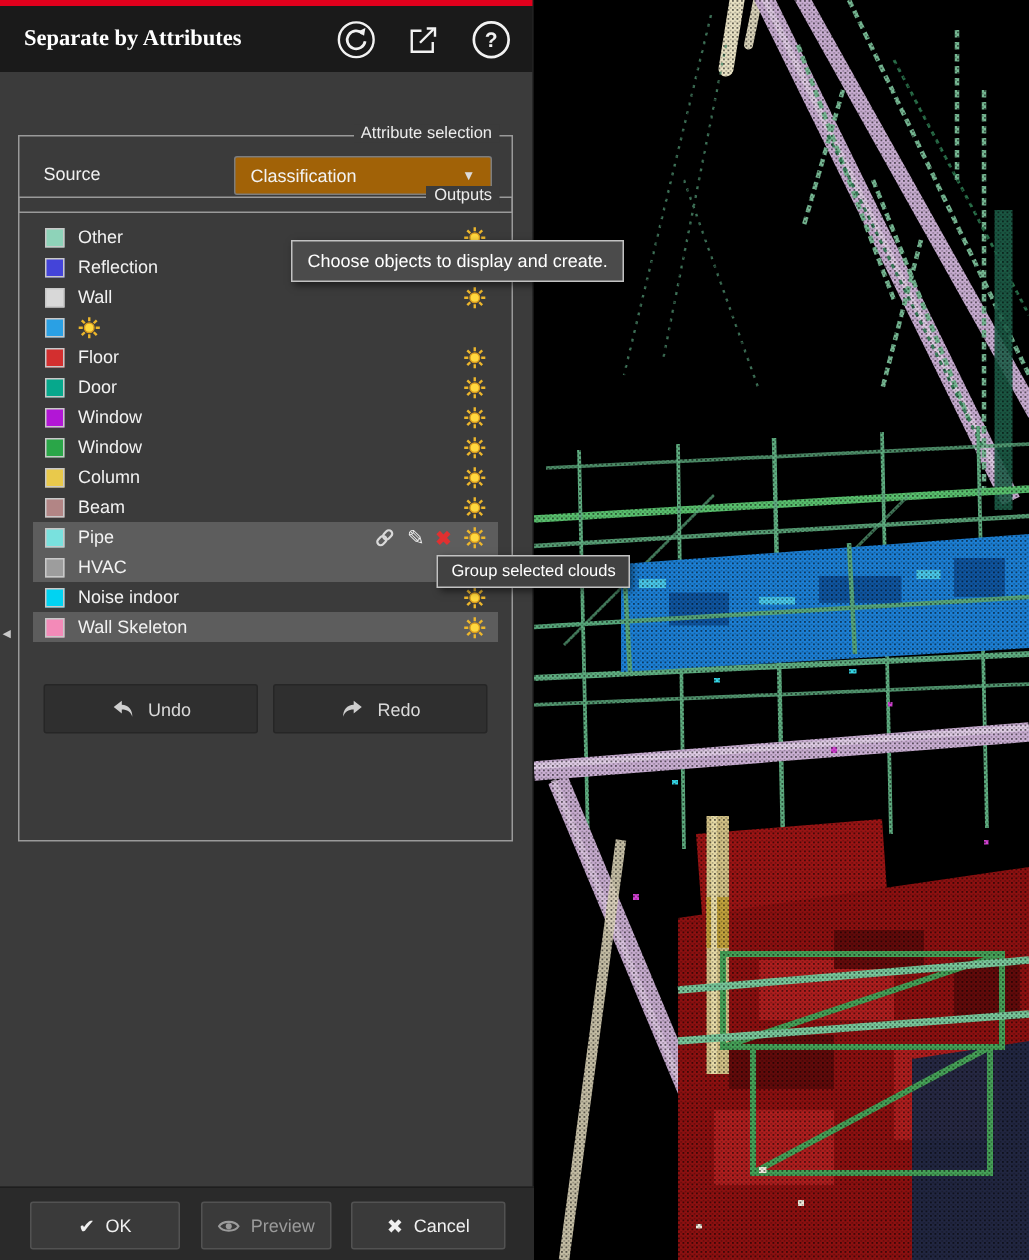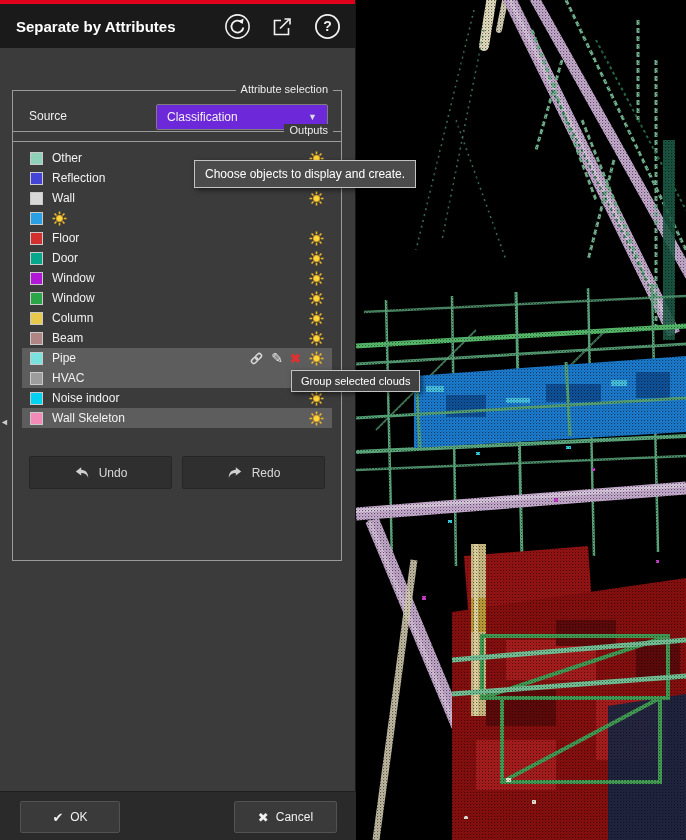--- a/index.html
+++ b/index.html
@@ -5,30 +5,30 @@
   * { margin:0; padding:0; box-sizing:border-box; }
   html,body { width:686px; height:840px; background:#000; font-family:"Liberation Sans", sans-serif; }
   #app { position:relative; width:686px; height:840px; overflow:hidden; background:#000; }
 
   
   #viewport { position:absolute; left:356px; top:0; width:330px; height:840px; z-index:0; cursor:crosshair; }
 
   
   #panel { position:absolute; left:0; top:0; width:356px; height:840px; background:#3b3b3b; z-index:2; border-right:1px solid #161616; }
   #titlebar { position:absolute; top:0; left:0; width:100%; height:48px; background:#1a1a1a; border-top:4px solid #e0001c; display:flex; align-items:center; }
-  #titlebar .title { color:#fff; font-size:15px; font-weight:bold; margin-left:16px; flex:1; }
+  #titlebar .title { color:#fff; font-size:15px; font-weight:bold; margin-left:16px; flex:1;font-family:Liberation Serif, serif; }
   .hicon { width:27px; height:27px; margin-right:18px; cursor:pointer; flex:0 0 auto; }
   .hicon.last { margin-right:14px; }
 
   .group { position:absolute; border:1px solid #9a9a9a; }
   .group-label { position:absolute; top:-8px; right:8px; background:#3b3b3b; padding:0 5px; font-size:11px; color:#ececec; }
 
   #attr-group { left:12px; top:62px; width:330px; height:52px;margin-top:28px; }
   #src-label { position:absolute; left:16px; top:18px; font-size:12px; color:#f0f0f0; }
-  #dropdown { position:absolute; left:143px; top:13px; width:172px; height:26px; background:#6d28d9; border:1px solid #7d7d7d; border-radius:2px; display:flex; align-items:center; color:#f2f2f2; font-size:12px; padding:0 10px; cursor:pointer; }
+  #dropdown { position:absolute; left:143px; top:13px; width:172px; height:26px; background:#a16207; border:1px solid #7d7d7d; border-radius:2px; display:flex; align-items:center; color:#f2f2f2; font-size:12px; padding:0 10px; cursor:pointer; }
   #dropdown .caret { margin-left:auto; font-size:9px; color:#dcdcdc; }
 
   #out-group { left:12px; top:131px; width:330px; height:430px;padding-left:48px; }
   #outputs-list { position:absolute; left:9px; top:16px; right:9px; }
   .row { display:flex; align-items:center; height:20px; padding:0 8px; color:#f2f2f2; font-size:12px; cursor:pointer; }
   .row.selected { background:#5d5d5d; }
   .swatch { width:13px; height:13px; border:1px solid #c9c9c9; margin-right:9px; flex:0 0 13px; }
   .rlabel { flex:1; white-space:nowrap; overflow:hidden; }
   .row-tools { display:flex; align-items:center; gap:7px; margin-right:8px; }
   .sun { width:15px; height:15px; flex:0 0 15px; }
@@ -520,20 +520,27 @@
           <span>Redo</span>
         </div>
       </div>
     </div>
 
     <div id="footer">
       <div class="f-btn" id="ok-btn">
         <span class="glyph">✔</span>
         <span>OK</span>
       </div>
+      <div class="f-btn" id="preview-btn">
+        <svg width="15" height="11" viewBox="0 0 15 11">
+          <path d="M1,5.5 C3.4,1.6 11.6,1.6 14,5.5 C11.6,9.4 3.4,9.4 1,5.5 Z" fill="none" stroke="#9b9b9b" stroke-width="1.4"></path>
+          <circle cx="7.5" cy="5.5" r="2" fill="#9b9b9b"></circle>
+        </svg>
+        <span>Preview</span>
+      </div>
       <div class="f-btn" id="cancel-btn">
         <span class="glyph">✖</span>
         <span>Cancel</span>
       </div>
     </div>
 
     <div id="collapse">◄</div>
   </div>
 
   <div class="tooltip" id="tooltip1">Choose objects to display and create.</div>

